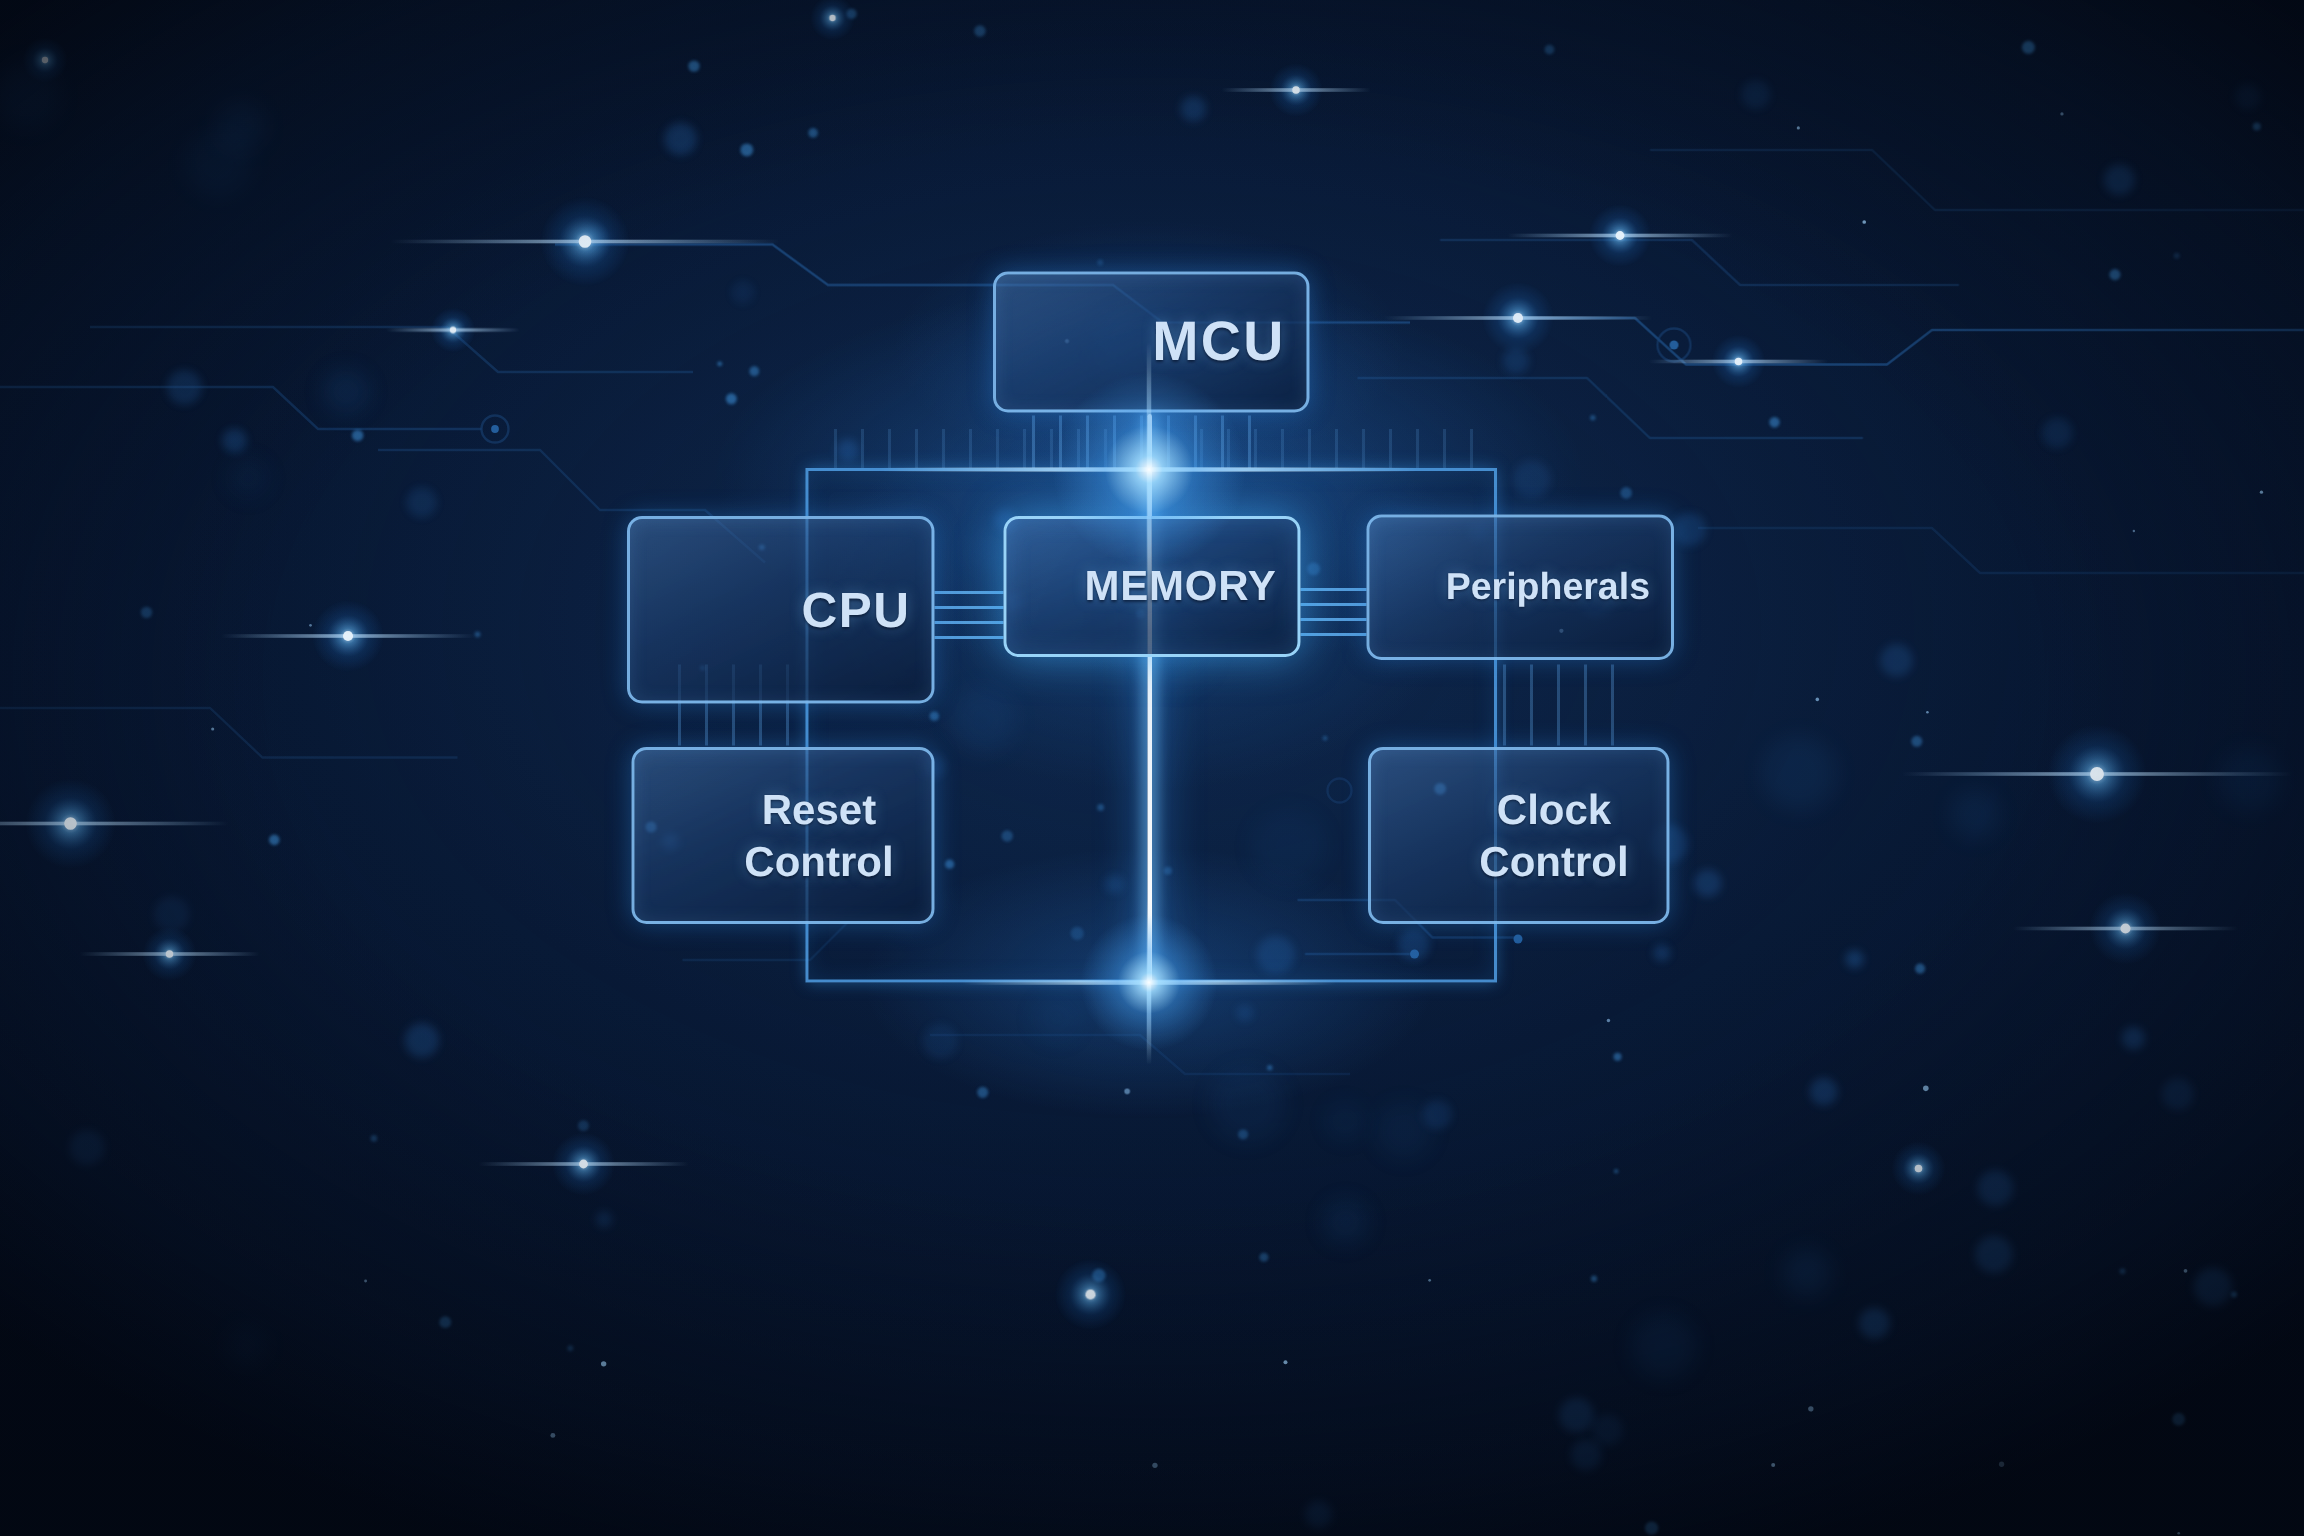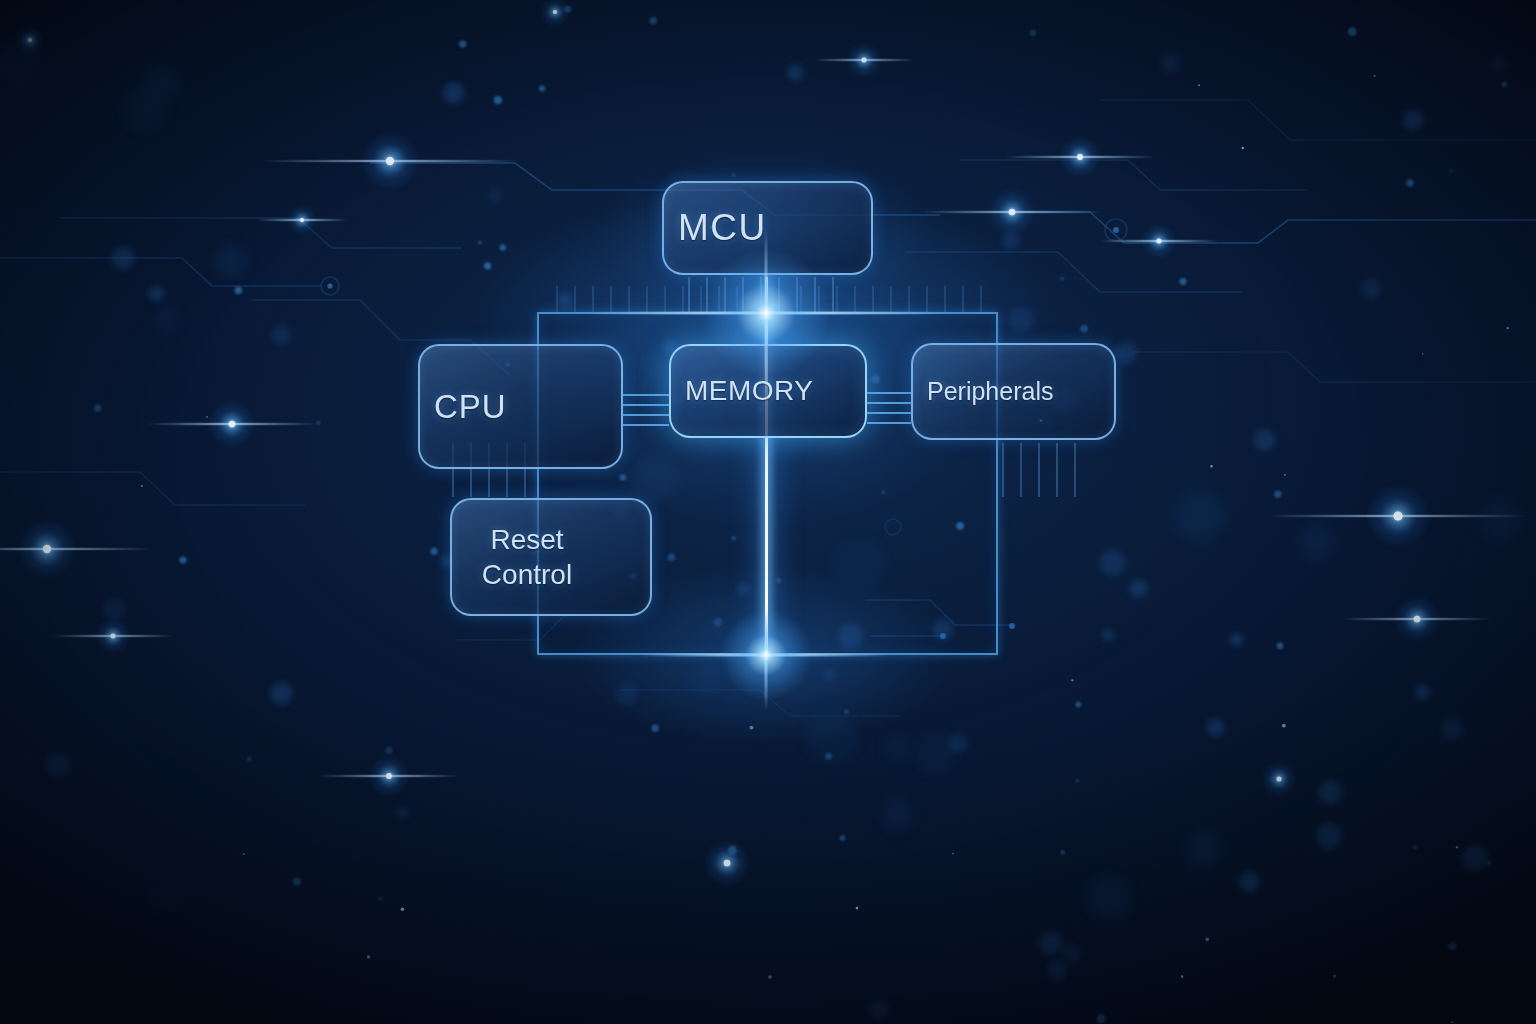--- a/index.html
+++ b/index.html
@@ -30,34 +30,34 @@
   .flare>span{position:absolute;left:0;top:0;transform:translate(-50%,-50%);display:block;}
   .flare .halo{width:130px;height:130px;border-radius:50%;
     background:radial-gradient(circle, rgba(255,255,255,.95) 0%, rgba(160,220,255,.85) 10%, rgba(70,160,240,.4) 32%, rgba(40,120,220,0) 70%);}
   .flare .h-ray{width:360px;height:3px;filter:blur(.4px);
     background:linear-gradient(90deg, rgba(160,215,255,0), rgba(200,235,255,.95) 50%, rgba(160,215,255,0));}
   .flare .v-ray{width:3px;height:170px;filter:blur(.4px);
     background:linear-gradient(180deg, rgba(160,215,255,0), rgba(200,235,255,.95) 50%, rgba(160,215,255,0));}
   .flare.small>.halo{width:92px;height:92px;}
   .flare.small>.h-ray{width:250px;}
   .flare.small>.v-ray{height:110px;}
-  .node{position:absolute;z-index:6;display:flex;align-items:center;justify-content:flex-start;
-    border-radius:21px;border:2px solid rgba(130,190,242,.9);
+  .node{position:absolute;z-index:6;display:flex;align-items:center;justify-content:flex-end;
+    border-radius:10px;border:2px solid rgba(130,190,242,.9);
     background:linear-gradient(155deg, rgba(76,126,188,.48) 0%, rgba(30,64,112,.62) 42%, rgba(10,28,58,.80) 100%);
     box-shadow:0 0 16px rgba(45,135,225,.38), inset 0 1px 12px rgba(120,180,240,.16);
-    color:var(--label-text,#cfe2f7);font-weight:400;text-align:center;
+    color:var(--label-text,#cfe2f7);font-weight:700;text-align:center;
     text-shadow:0 1px 2px rgba(0,10,30,.6), 0 0 9px rgba(130,200,255,.35);}
   .node .label{display:block;padding:0 14px;}
   #node-mcu{left:662px;top:181px;width:211px;height:94px;font-size:37px;letter-spacing:1.5px;}
   #node-cpu{left:418px;top:344px;width:205px;height:125px;font-size:33px;letter-spacing:1px;}
   #node-memory{left:669px;top:344px;width:198px;height:94px;font-size:28px;letter-spacing:.5px;
     border-color:rgba(155,215,252,.98);
     box-shadow:0 0 28px rgba(70,180,255,.55), inset 0 0 16px rgba(90,170,240,.22);}
   #node-peripherals{left:911px;top:343px;width:205px;height:97px;font-size:25px;}
-  #node-reset{left:421px;top:498px;width:202px;height:118px;font-size:28px;line-height:1.25;margin-left:29px;}
+  #node-reset{left:421px;top:498px;width:202px;height:118px;font-size:28px;line-height:1.25;}
   #node-clock{left:912px;top:498px;width:201px;height:118px;font-size:28px;line-height:1.25;}
   #node-reset .label,#node-clock .label{max-width:150px;}
 </style>
 </head>
 <body>
 
 <div class="stage">
 
   <svg class="fx" id="fx" width="1536" height="1024" viewBox="0 0 1536 1024">
     <defs>
@@ -344,14 +344,17 @@
   </div>
   <div class="node" id="node-memory">
     <span class="label">MEMORY</span>
   </div>
   <div class="node" id="node-peripherals">
     <span class="label">Peripherals</span>
   </div>
   <div class="node" id="node-reset">
     <span class="label">Reset Control</span>
   </div>
+  <div class="node" id="node-clock">
+    <span class="label">Clock Control</span>
+  </div>
 
 </div>
 
 </body></html>

